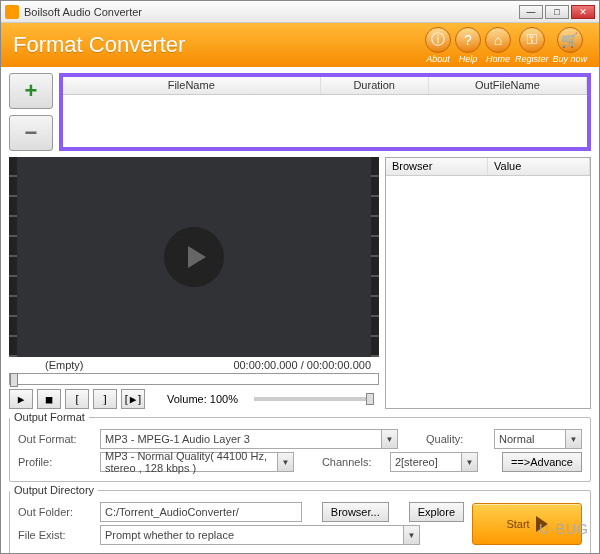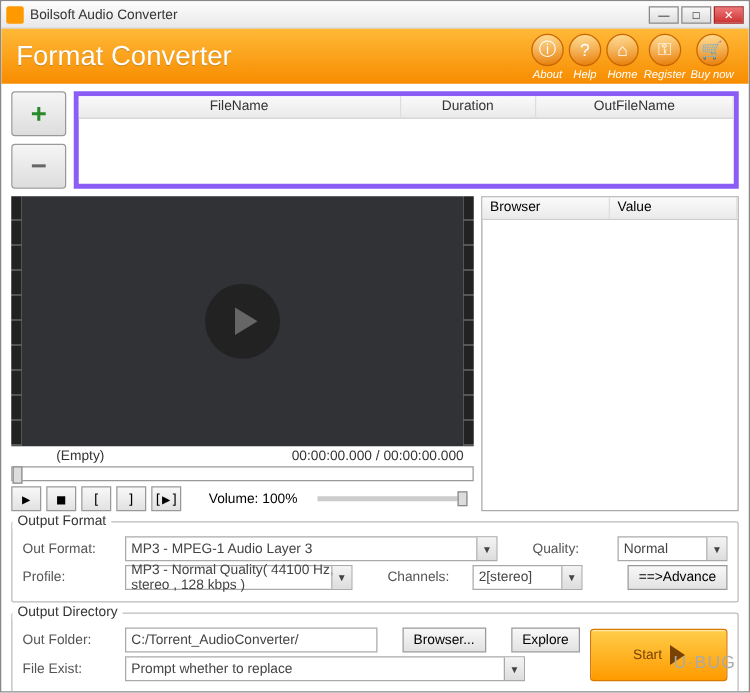--- a/index.html
+++ b/index.html
@@ -171,21 +171,21 @@
       <label>Profile:</label>
       <div class="sel" style="flex:2.4">
           <span>MP3 - Normal Quality( 44100 Hz, stereo , 128 kbps )</span>
           <div class="dd">▼</div>
         </div>
       <label style="width:48px;margin-left:8px">Channels:</label>
       <div class="sel short">
           <span>2[stereo]</span>
           <div class="dd">▼</div>
         </div>
-      <button class="btn" style="margin-left:16px">==&gt;Advance</button>
+      <button class="btn" style="margin-left:4px">==&gt;Advance</button>
     </div>
   </div>
 
   <div class="group">
     <div class="gtitle">Output Directory</div>
     <div class="dirrow">
       <div class="dirleft">
         <div class="grow">
           <label>Out Folder:</label>
           <div class="sel" style="flex:1">

